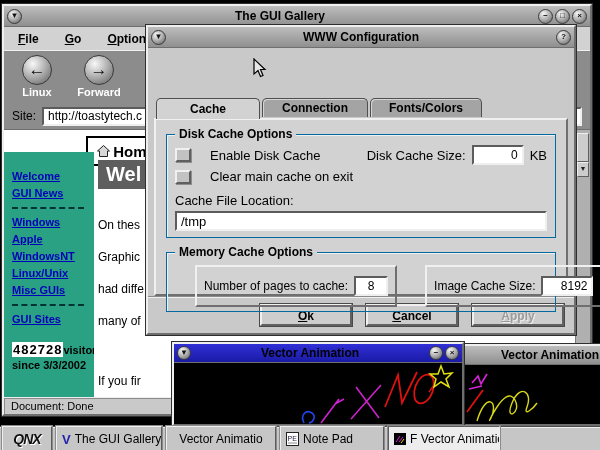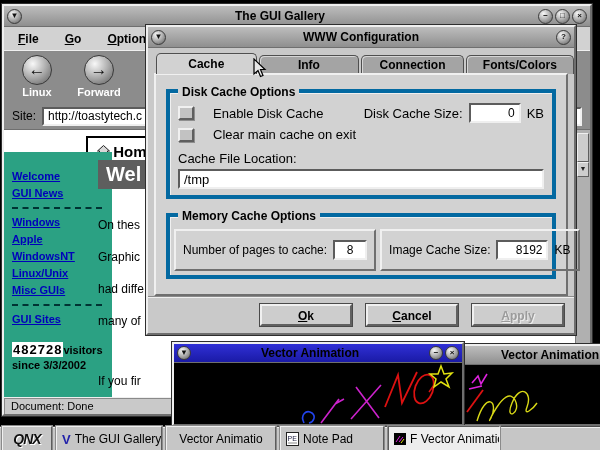--- a/index.html
+++ b/index.html
@@ -32,21 +32,21 @@
     padding:0 8px;font-size:12px;flex:0 0 auto;border-bottom:1px solid #6f6f6f;}
   .sitebar .sitelabel{color:#000;}
   .field{background:#fff;border:2px solid;border-color:#5c5c5c #efefef #efefef #5c5c5c;
     font-family:"Liberation Sans",sans-serif;font-size:12px;color:#000;padding:1px 4px;box-sizing:border-box;}
   .sitebar input{flex:1;height:19px;}
   .content{flex:1;display:flex;min-height:0;background:#fff;position:relative;}
   .page{flex:1;position:relative;overflow:hidden;background:#fff;}
   .homebtn{position:absolute;left:82px;top:6px;width:76px;height:26px;background:#fff;
     border:2px solid #000;display:flex;align-items:center;justify-content:center;gap:3px;
     font-weight:bold;font-size:15px;}
-  .teal{position:absolute;left:0;top:22px;bottom:0;width:108px;background:#2ba183;
+  .teal{position:absolute;left:0;top:22px;bottom:0;width:90px;background:#2ba183;
     padding:16px 4px 0 8px;box-sizing:border-box;font-size:11px;font-weight:bold;overflow:hidden;}
   .slink{display:block;color:#0000bb;text-decoration:underline;line-height:17px;cursor:pointer;
     white-space:nowrap;}
   .sdivider{border-top:2px dashed #033;margin:5px 6px 5px 0;height:0;}
   .counterrow{margin-top:14px;color:#000;font-weight:bold;white-space:nowrap;}
   .counter{background:#fff;padding:0 1px;font-size:13px;letter-spacing:1px;}
   .countersub{font-weight:bold;margin-top:2px;white-space:nowrap;}
   .maincol{position:absolute;left:94px;top:30px;width:210px;}
   .pageheading{display:inline-block;background:#5e5e5e;color:#fff;font-weight:bold;
     font-size:20px;padding:3px 8px;}
@@ -56,47 +56,47 @@
     border:1px solid;border-color:#f0f0f0 #5f5f5f #5f5f5f #f0f0f0;}
   .varrow{position:absolute;left:1px;right:1px;top:32px;height:13px;background:#cdcdcd;
     border:1px solid;border-color:#f0f0f0 #5f5f5f #5f5f5f #f0f0f0;font-size:7px;line-height:12px;
     text-align:center;color:#222;}
   .statusbar{height:16px;background:#c9c9c9;border-top:1px solid #efefef;
     box-shadow:inset 1px 1px 0 #8a8a8a;display:flex;align-items:center;padding:0 7px;
     font-size:11px;flex:0 0 auto;}
 
   
   .dialog{left:146px;top:25px;width:430px;height:310px;display:flex;flex-direction:column;z-index:10;}
-  .tabrow{display:flex;align-items:flex-end;padding:5px 0 0 8px;gap:2px;flex:0 0 auto;position:relative;}
+  .tabrow{display:flex;align-items:flex-start;padding:5px 0 0 8px;gap:2px;flex:0 0 auto;position:relative;margin-top:45px;}
   .tab{height:18px;line-height:18px;padding:0 13px;font-size:12px;font-weight:bold;text-align:center;
     background:#a4a4a4;border:1px solid #4f4f4f;border-bottom:none;border-radius:5px 5px 0 0;
     box-shadow:inset 1px 1px 0 #d6d6d6;cursor:pointer;white-space:nowrap;}
   .tab.active{background:#d2d2d2;height:20px;line-height:20px;position:relative;z-index:3;}
   .panel{flex:1;margin:0 6px;background:#d2d2d2;border:2px solid;
     border-color:#f0f0f0 #6f6f6f #6f6f6f #f0f0f0;padding:6px 10px;position:relative;z-index:2;
     margin-top:-1px;min-height:0;box-sizing:border-box;}
-  .group{position:relative;border:4px solid #0369a1;box-shadow:inset 1px 1px 0 #f0f0f0;
+  .group{position:relative;border:1px solid #0369a1;box-shadow:inset 1px 1px 0 #f0f0f0;
     padding:10px 8px 6px;margin-top:8px;}
   .legend{position:absolute;top:-8px;left:8px;background:#d2d2d2;padding:0 4px;
     font-weight:bold;font-size:12px;white-space:nowrap;}
   .row{display:flex;align-items:center;}
   .checkrow{gap:19px;font-size:13px;margin:4px 0 9px;cursor:pointer;}
   .checkbox{width:12px;height:10px;background:#c2c2c2;border:2px solid;
     border-color:#f0f0f0 #5f5f5f #5f5f5f #f0f0f0;box-shadow:1px 1px 0 #8e8e8e;}
   .inlineright{margin-left:auto;display:flex;align-items:center;gap:6px;font-size:13px;}
   .num{text-align:right;}
   .loclabel{font-size:13px;margin:2px 0 3px;}
   .radios{gap:0;font-size:13px;padding:2px 0 4px 16px;}
   .radioitem{display:flex;align-items:center;gap:8px;cursor:pointer;}
   .diamond{width:8px;height:8px;transform:rotate(45deg);background:#b8b8b8;border:2px solid;
     border-color:#ececec #5a5a5a #5a5a5a #ececec;flex:0 0 auto;}
   .diamond.sel{background:#fbfbfb;border-color:#5a5a5a #ececec #ececec #5a5a5a;}
   .memgrid{display:flex;gap:4px;}
   .subpanel{flex:1;border:2px solid;border-color:#f0f0f0 #6f6f6f #6f6f6f #f0f0f0;
-    padding:9px 7px;display:flex;align-items:center;gap:6px;font-size:12px;white-space:nowrap;}
+    padding:9px 7px;display:flex;align-items:center;gap:6px;font-size:12px;white-space:nowrap;margin-left:24px;}
   .btnrow{height:36px;display:flex;align-items:center;justify-content:flex-end;gap:14px;
     padding:0 10px;border-top:1px solid #8a8a8a;box-shadow:inset 0 1px 0 #f0f0f0;flex:0 0 auto;}
   .btn{width:92px;height:22px;line-height:20px;text-align:center;background:#cdcdcd;
     border:2px solid;border-color:#f0f0f0 #606060 #606060 #f0f0f0;outline:1px solid #4a4a4a;
     font-size:12px;font-weight:bold;cursor:pointer;box-sizing:border-box;}
   .btn.disabled{color:#9b9b9b;text-shadow:1px 1px 0 #eee;cursor:default;}
 
   
   .vecfront{left:172px;top:342px;width:292px;height:84px;display:flex;flex-direction:column;z-index:30;}
   .vecback{left:378px;top:344px;width:280px;height:82px;display:flex;flex-direction:column;z-index:20;}
@@ -234,21 +234,20 @@
       <div class="ball sm">
         <span>▼</span>
       </div>
       <div class="title">WWW Configuration</div>
       <div class="ball sm">
         <span>?</span>
       </div>
     </div>
     <div class="tabrow">
       <div class="tab active" style="width:76px">Cache</div>
-      <div class="tab" style="width:76px">Info</div>
       <div class="tab" style="width:78px">Connection</div>
       <div class="tab" style="width:84px">Fonts/Colors</div>
     </div>
     <div class="panel">
       <div class="group">
         <span class="legend">Disk Cache Options</span>
         <div class="row" style="margin-bottom:2px;">
           <div class="row checkrow" style="margin:0;">
             <span class="checkbox"></span>
             <span>Enable Disk Cache</span>

